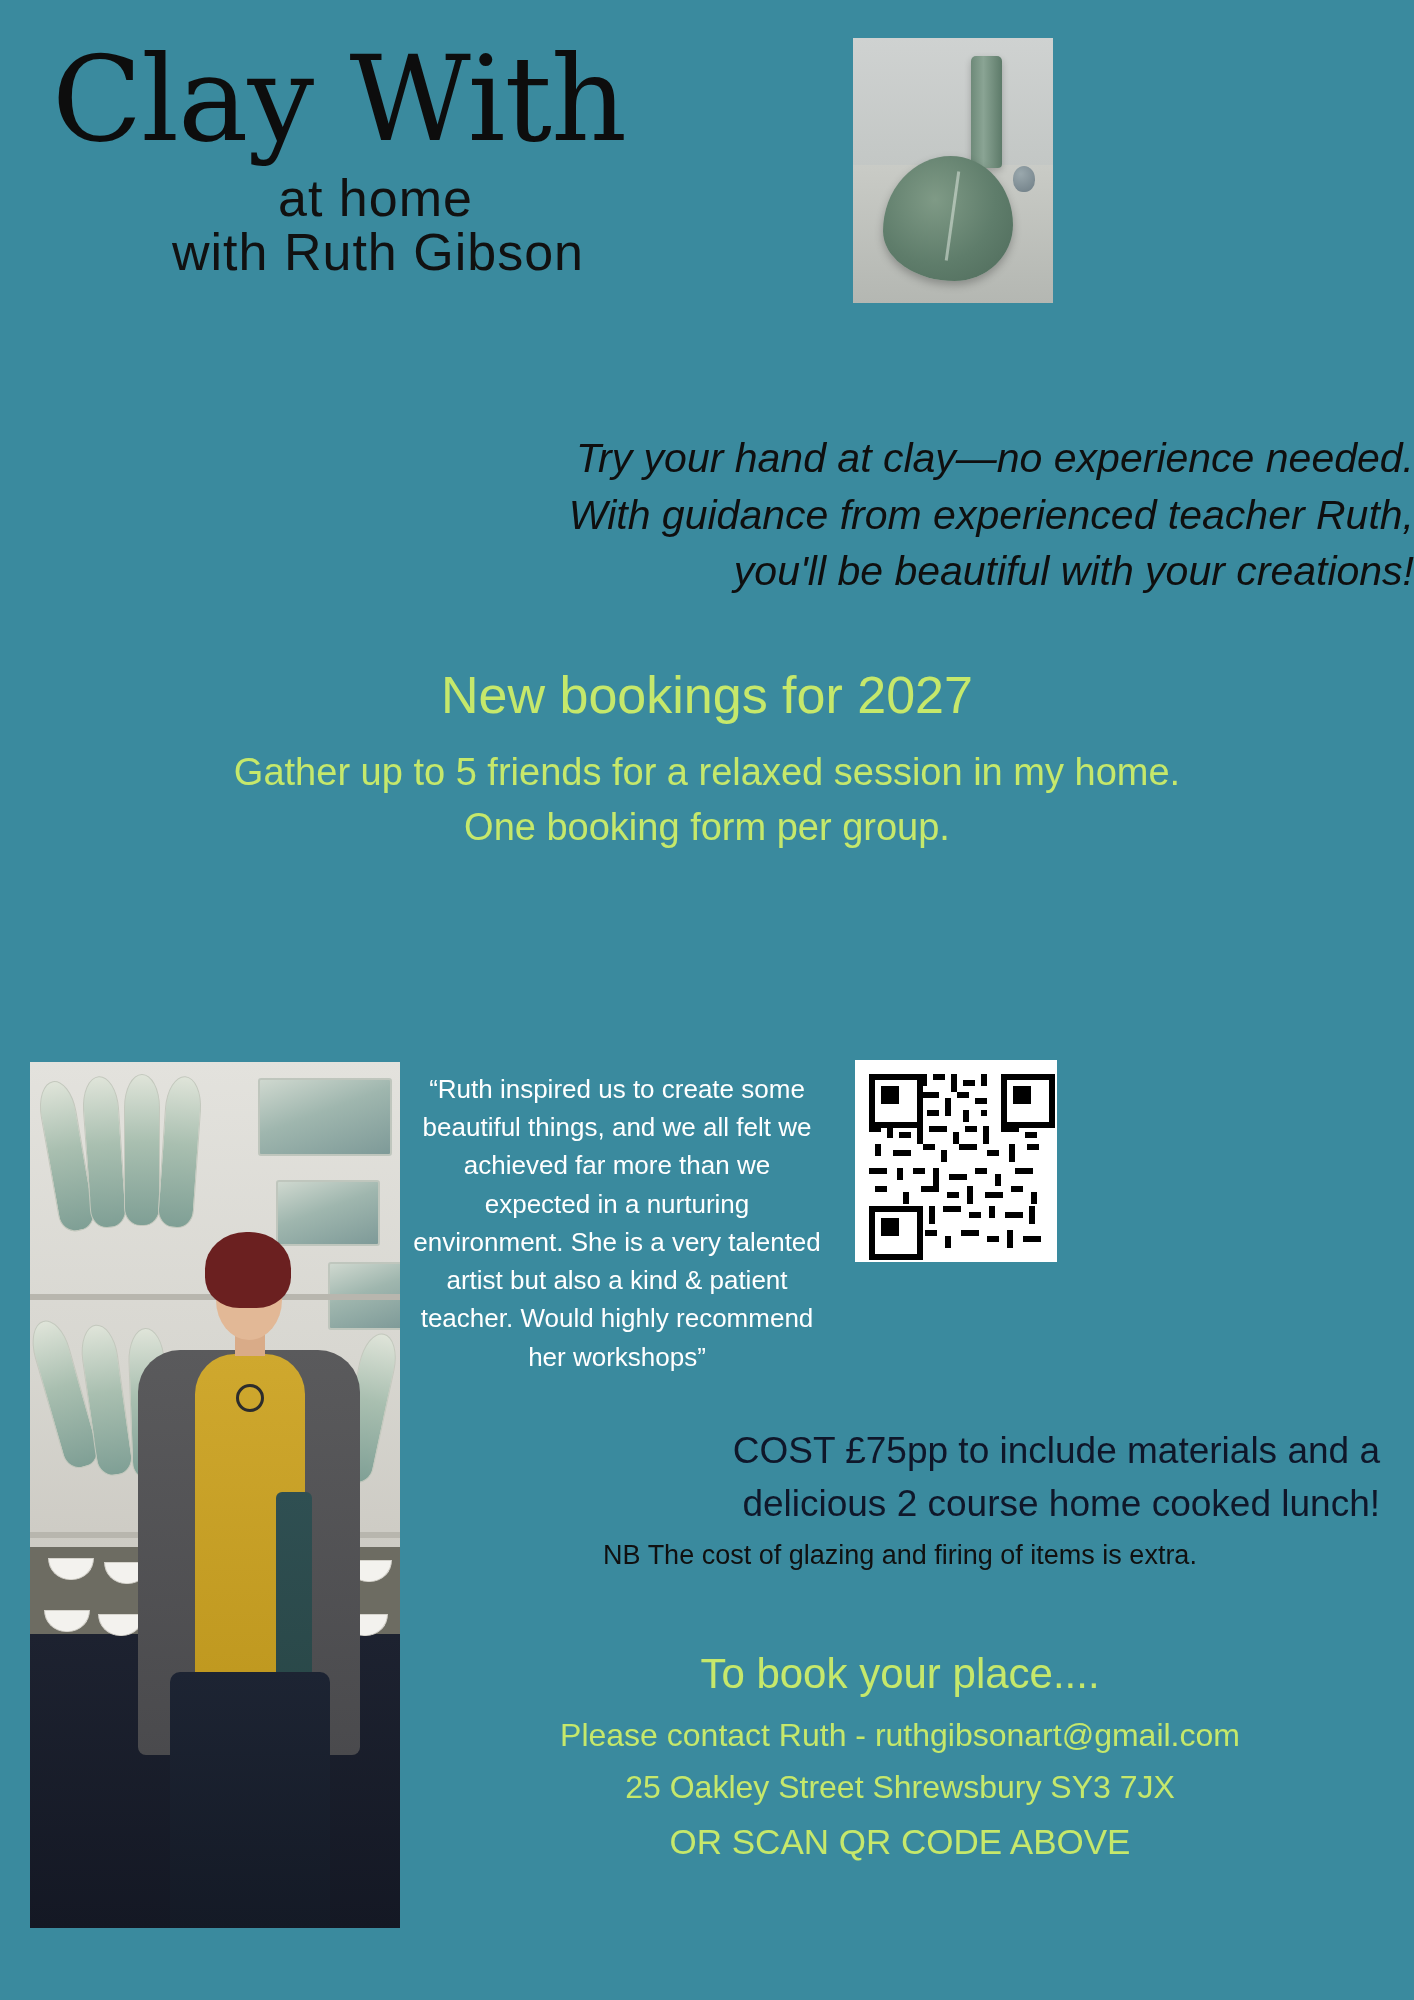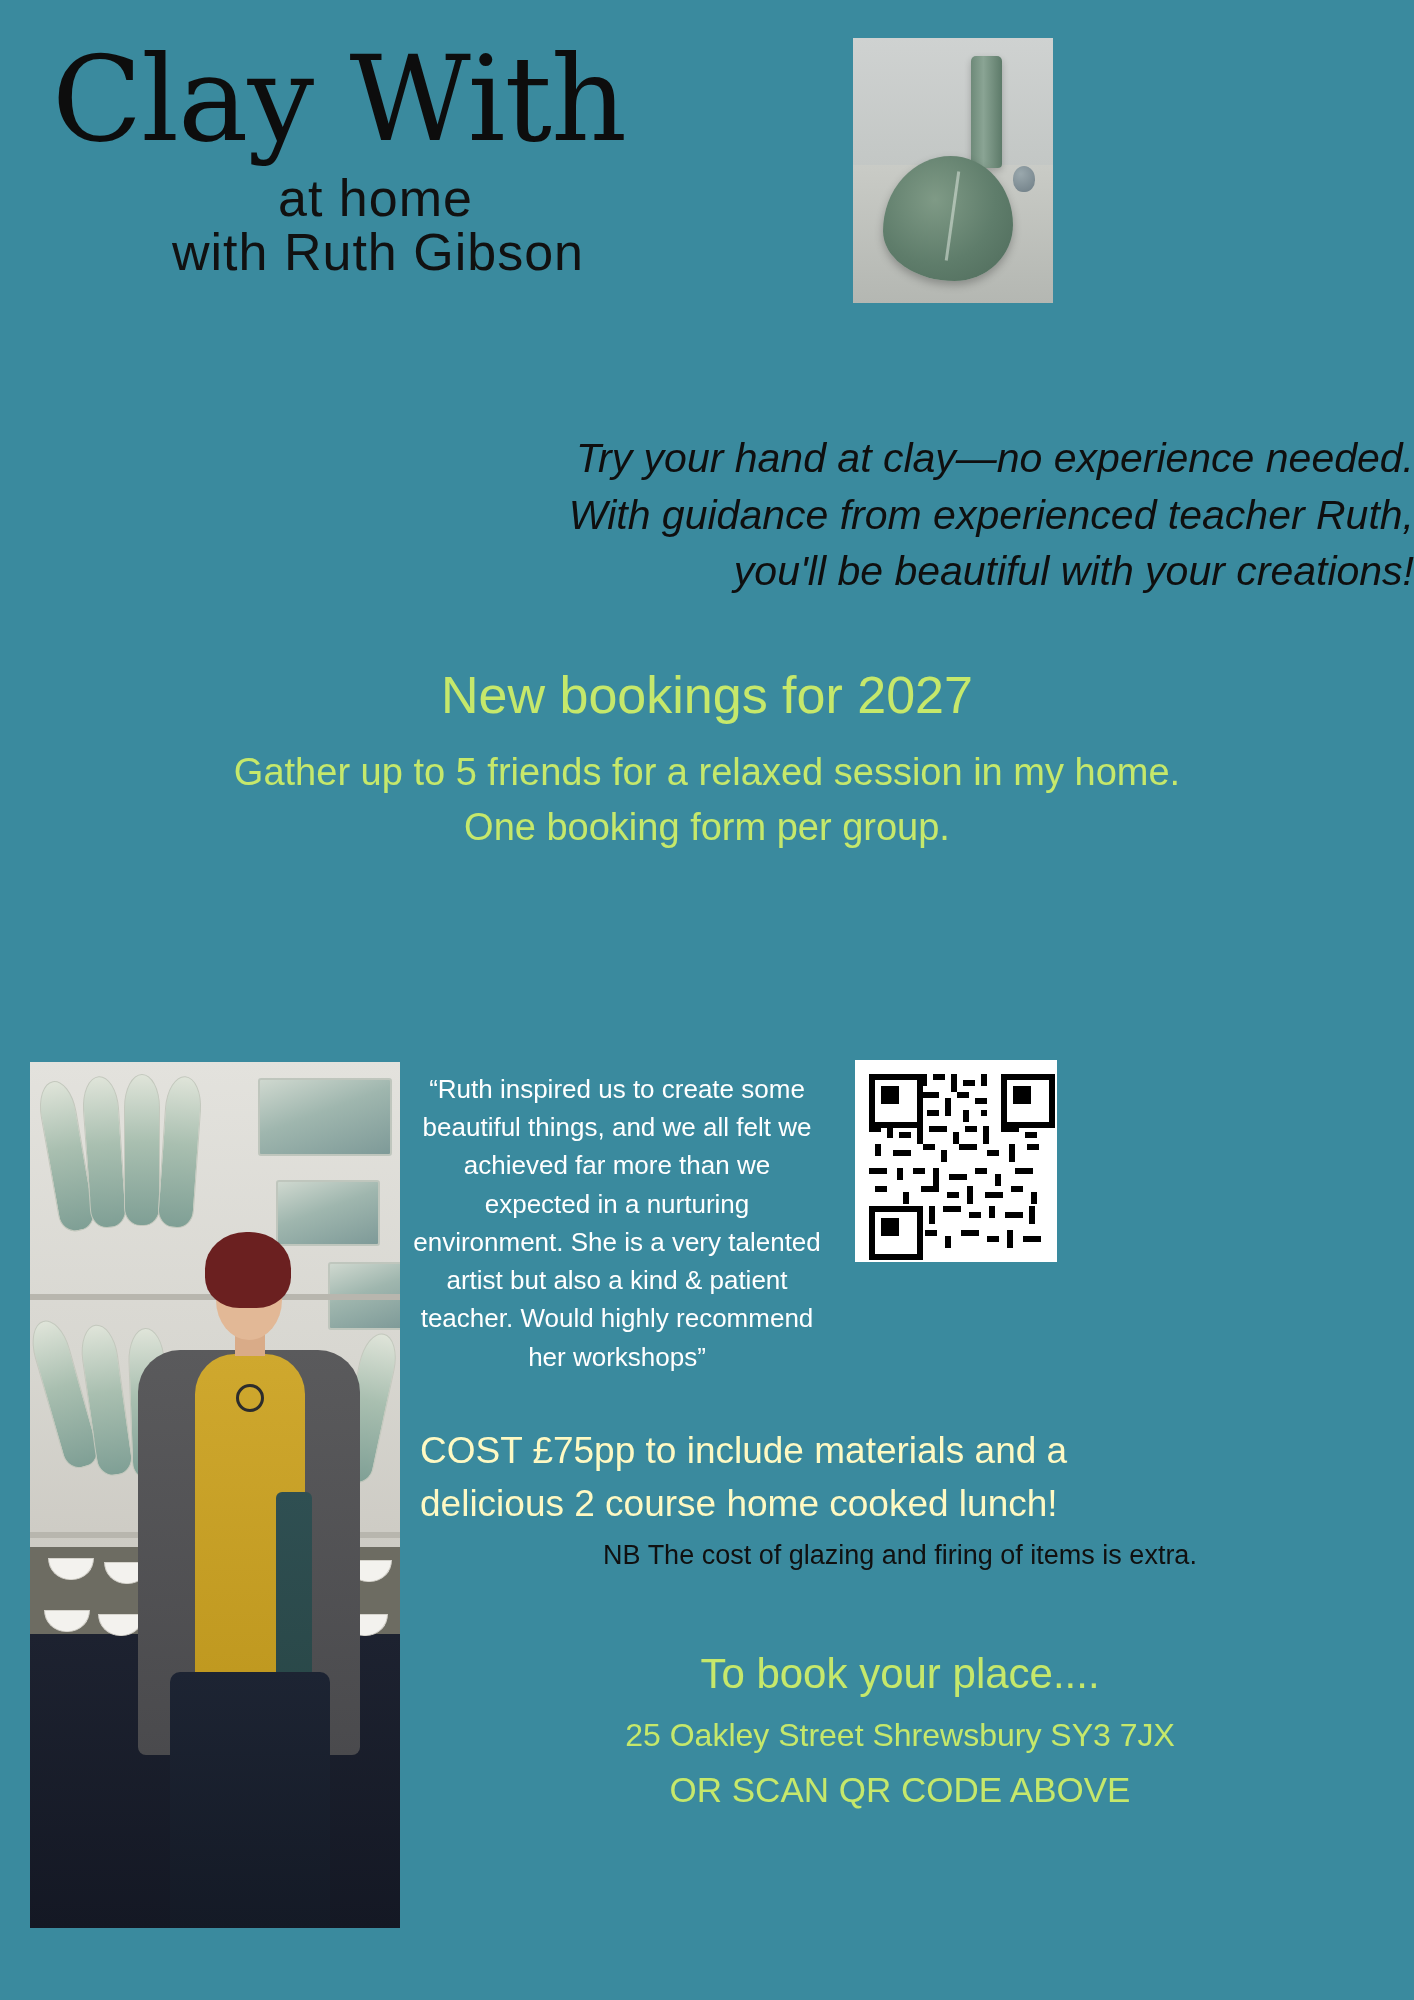--- a/index.html
+++ b/index.html
@@ -275,22 +275,22 @@
     width: 18px; height: 18px;
     background: #000;
   }
 
   
   .cost {
     position: absolute;
     left: 420px;
     top: 1425px;
     width: 960px;
-    text-align: left;
-    color: #fef9c3;
+    text-align: right;
+    color: #0f172a;
     font-size: 37px;
     line-height: 1.42;
   }
   .cost-nb {
     position: absolute;
     left: 420px;
     top: 1540px;
     width: 960px;
     text-align: center;
     color: #101010;
@@ -452,15 +452,16 @@
 </div>
 
 <div class="cost">
   <div>COST £75pp to include materials  and a</div>
   <div>delicious 2 course home cooked lunch!</div>
 </div>
 <div class="cost-nb">NB The cost of glazing and firing of items is extra.</div>
 
 <div class="book-head">To book your place....</div>
 <div class="book-lines">
+  <div>Please contact Ruth - ruthgibsonart@gmail.com</div>
   <div>25 Oakley Street Shrewsbury SY3 7JX</div>
   <div class="big">OR SCAN QR CODE ABOVE</div>
 </div>
 
 </body></html>

